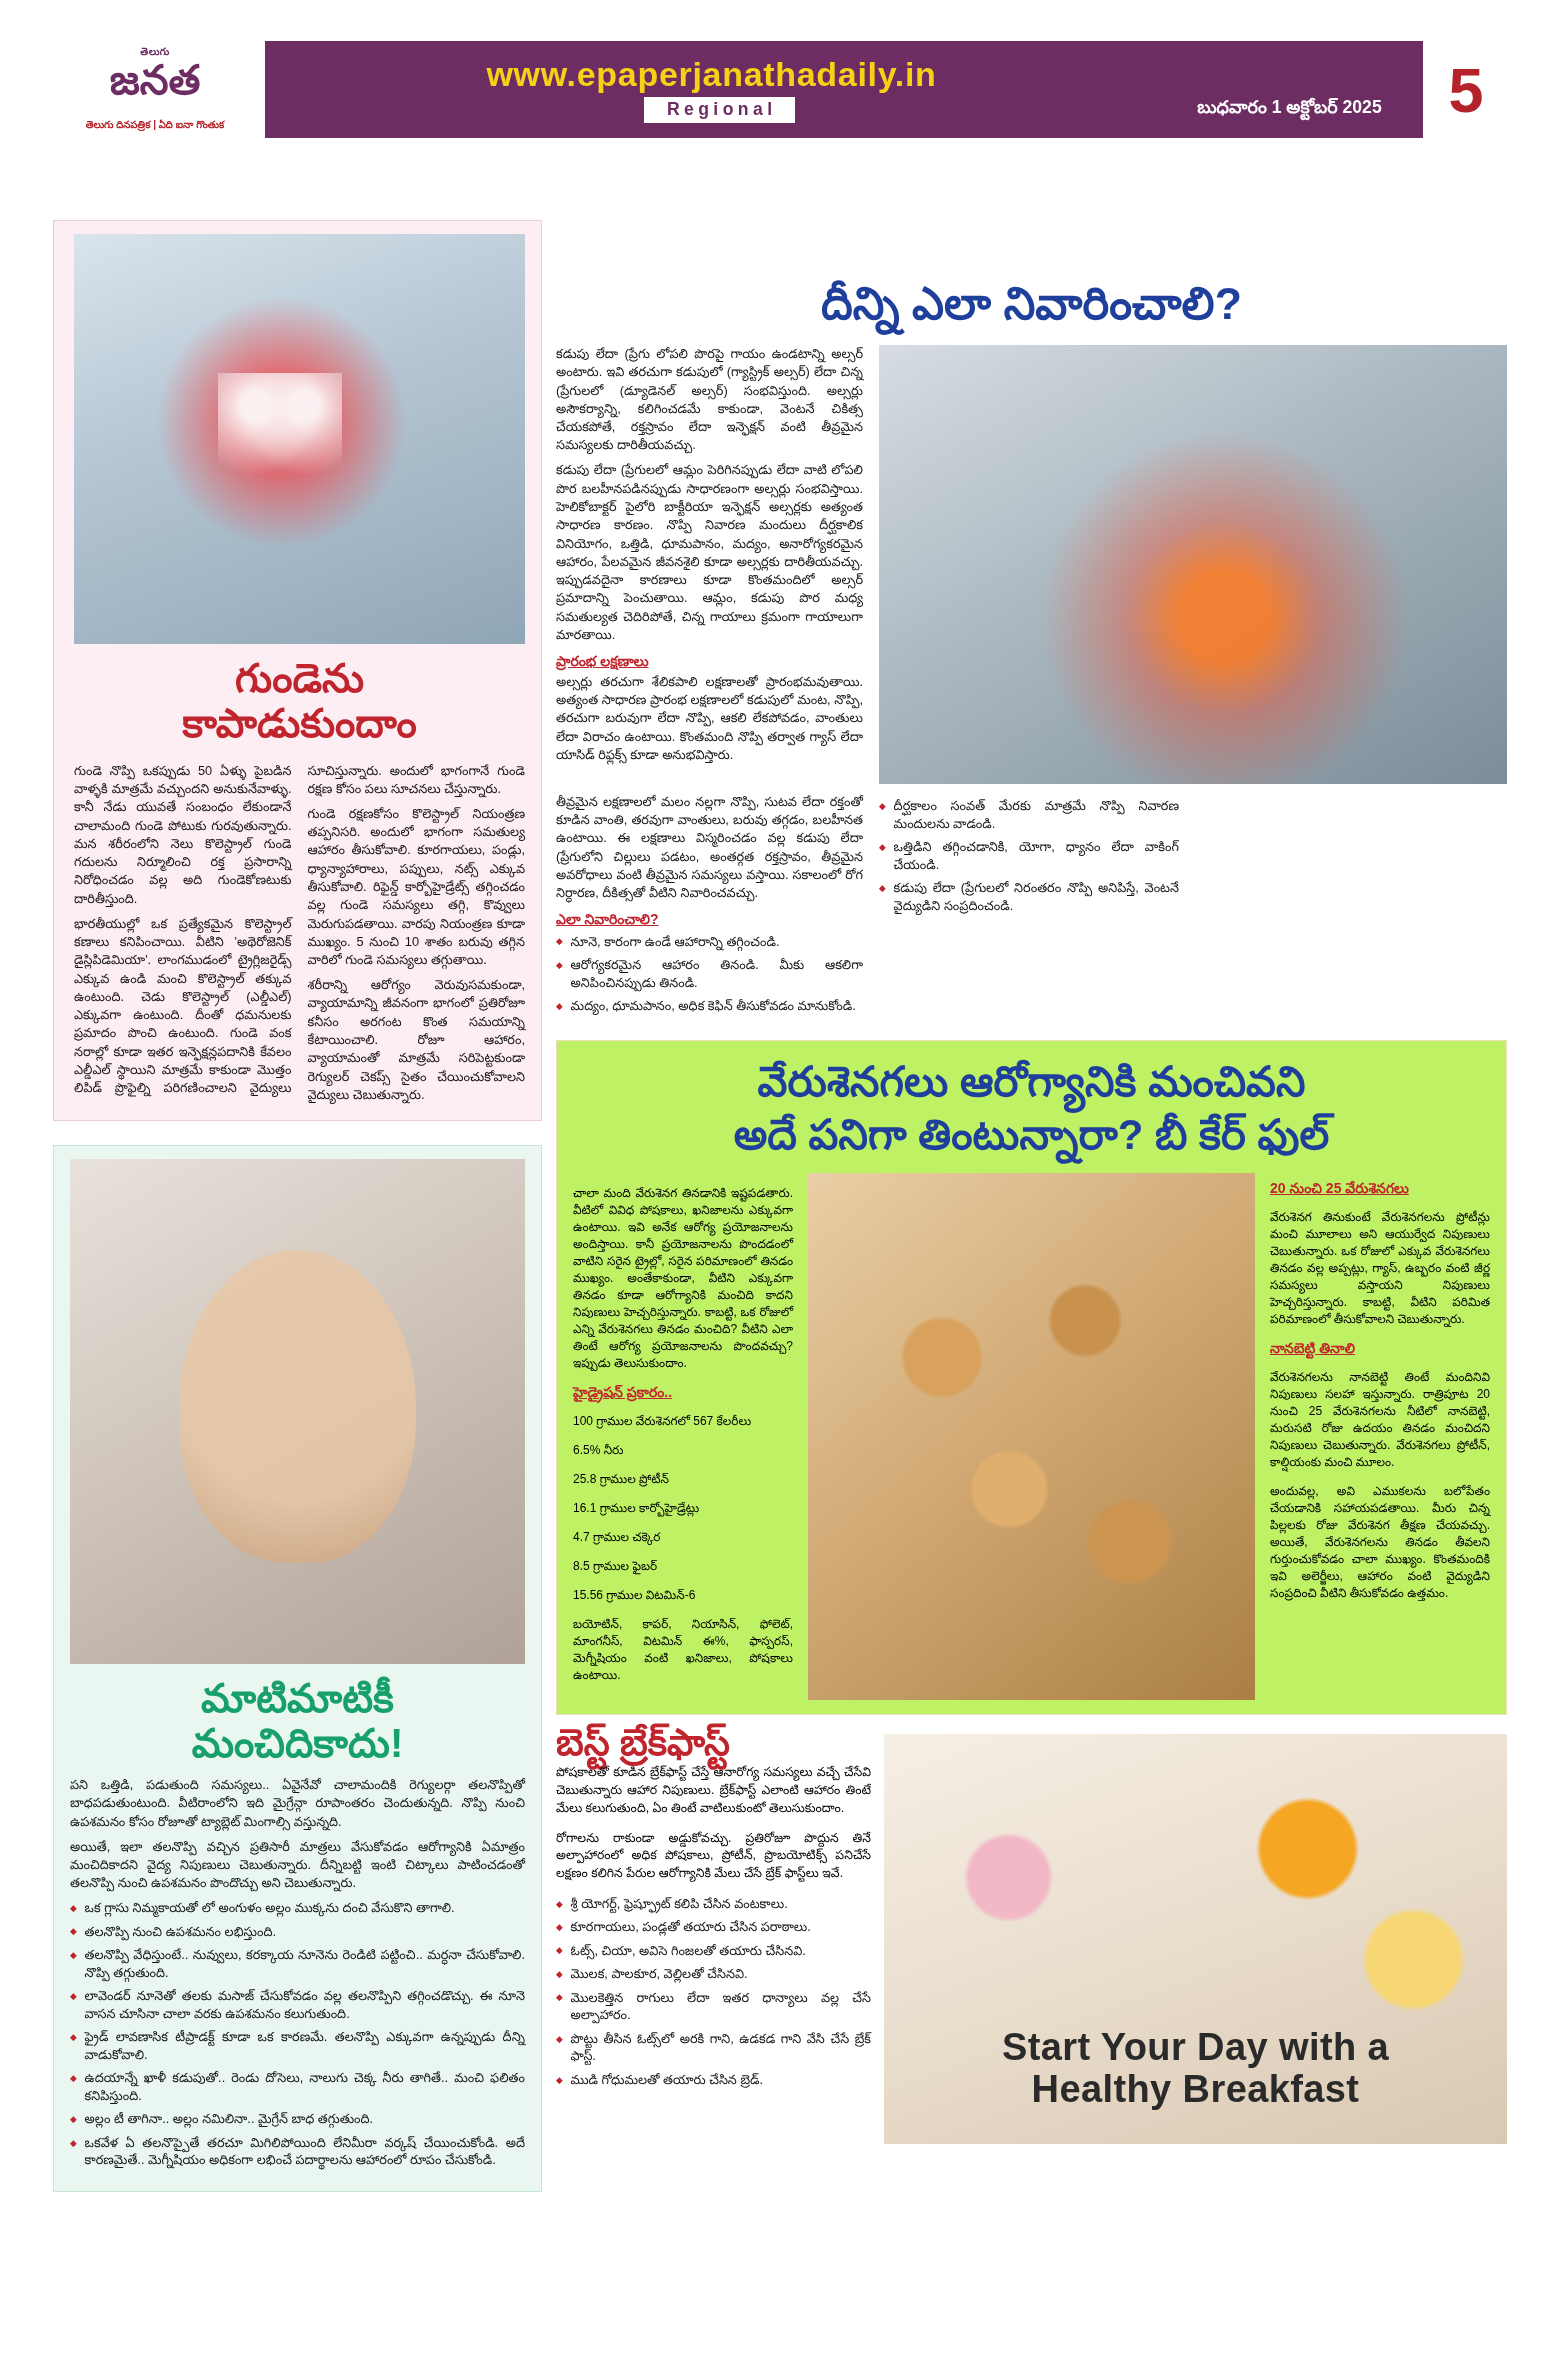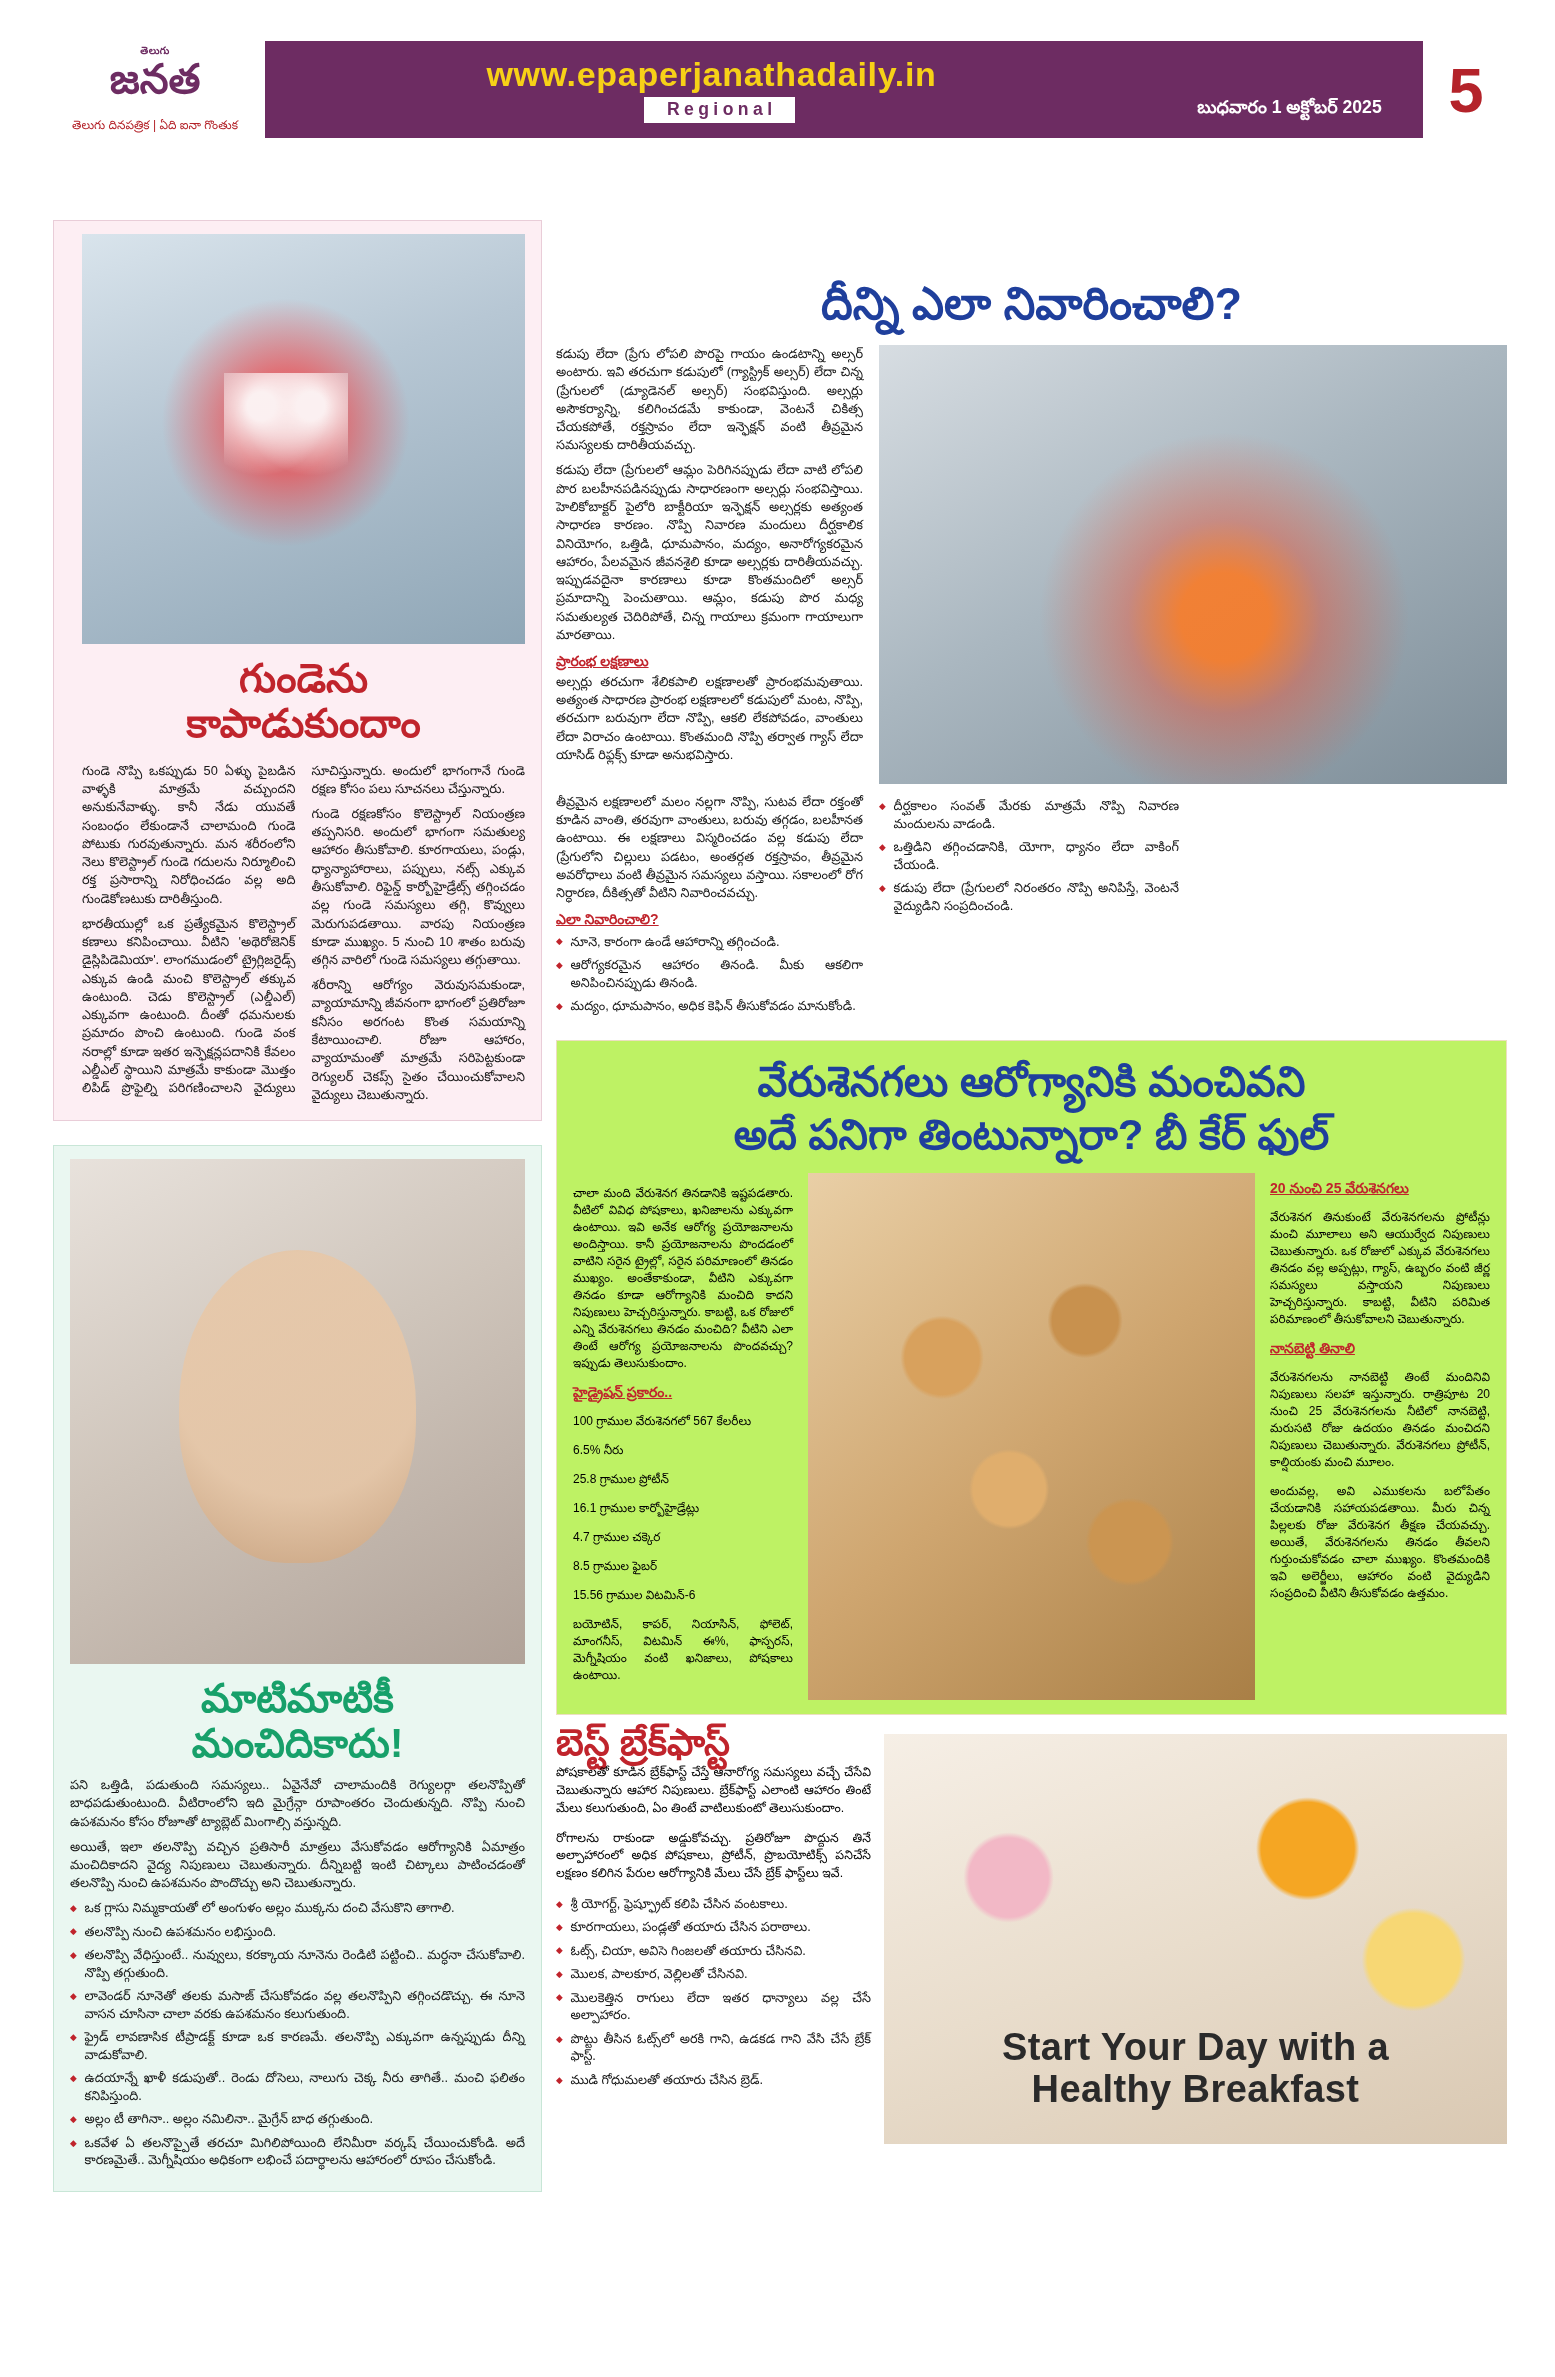--- a/index.html
+++ b/index.html
@@ -36,21 +36,21 @@
     padding: 2.9px 0;
   }
   .mh-logo .l-top {
     font-size: 10.2px; color: #6d2c62; font-weight: bold; letter-spacing: 0.4px;
   }
   .mh-logo .l-main {
     font-size: 41px; line-height: 41px; color: #6d2c62; font-weight: bold;
     font-family: "Liberation Sans", sans-serif;
   }
   .mh-logo .l-sub {
-    font-size: 12px; color: #b4232a; font-weight: normal; margin-top: 18px;
+    font-size: 10px; color: #b4232a; font-weight: bold; margin-top: 18px;
   }
   .mh-center {
     flex: 1;
     display: flex;
     flex-direction: column;
     align-items: center;
     justify-content: center;
   }
   .mh-url {
     color: #f7d117;
@@ -100,21 +100,21 @@
   .col-right {
     position: absolute;
     left: 556px; top: 220px;
     width: 951px;
   }
 
   
   .card-pink {
     background: #fdeef3;
     border: 0.7px solid #e9cdd8;
-    padding: 13px 16px 16px 28px;
+    padding: 13px 16px 16px 20px;
   }
   .card-mint {
     background: #eaf7f1;
     border: 0.7px solid #c8e6d7;
     padding: 13px 16px 16px 16px;
   }
 
   .head-red {
     color: #c0242c;
     font-size: 40px;

